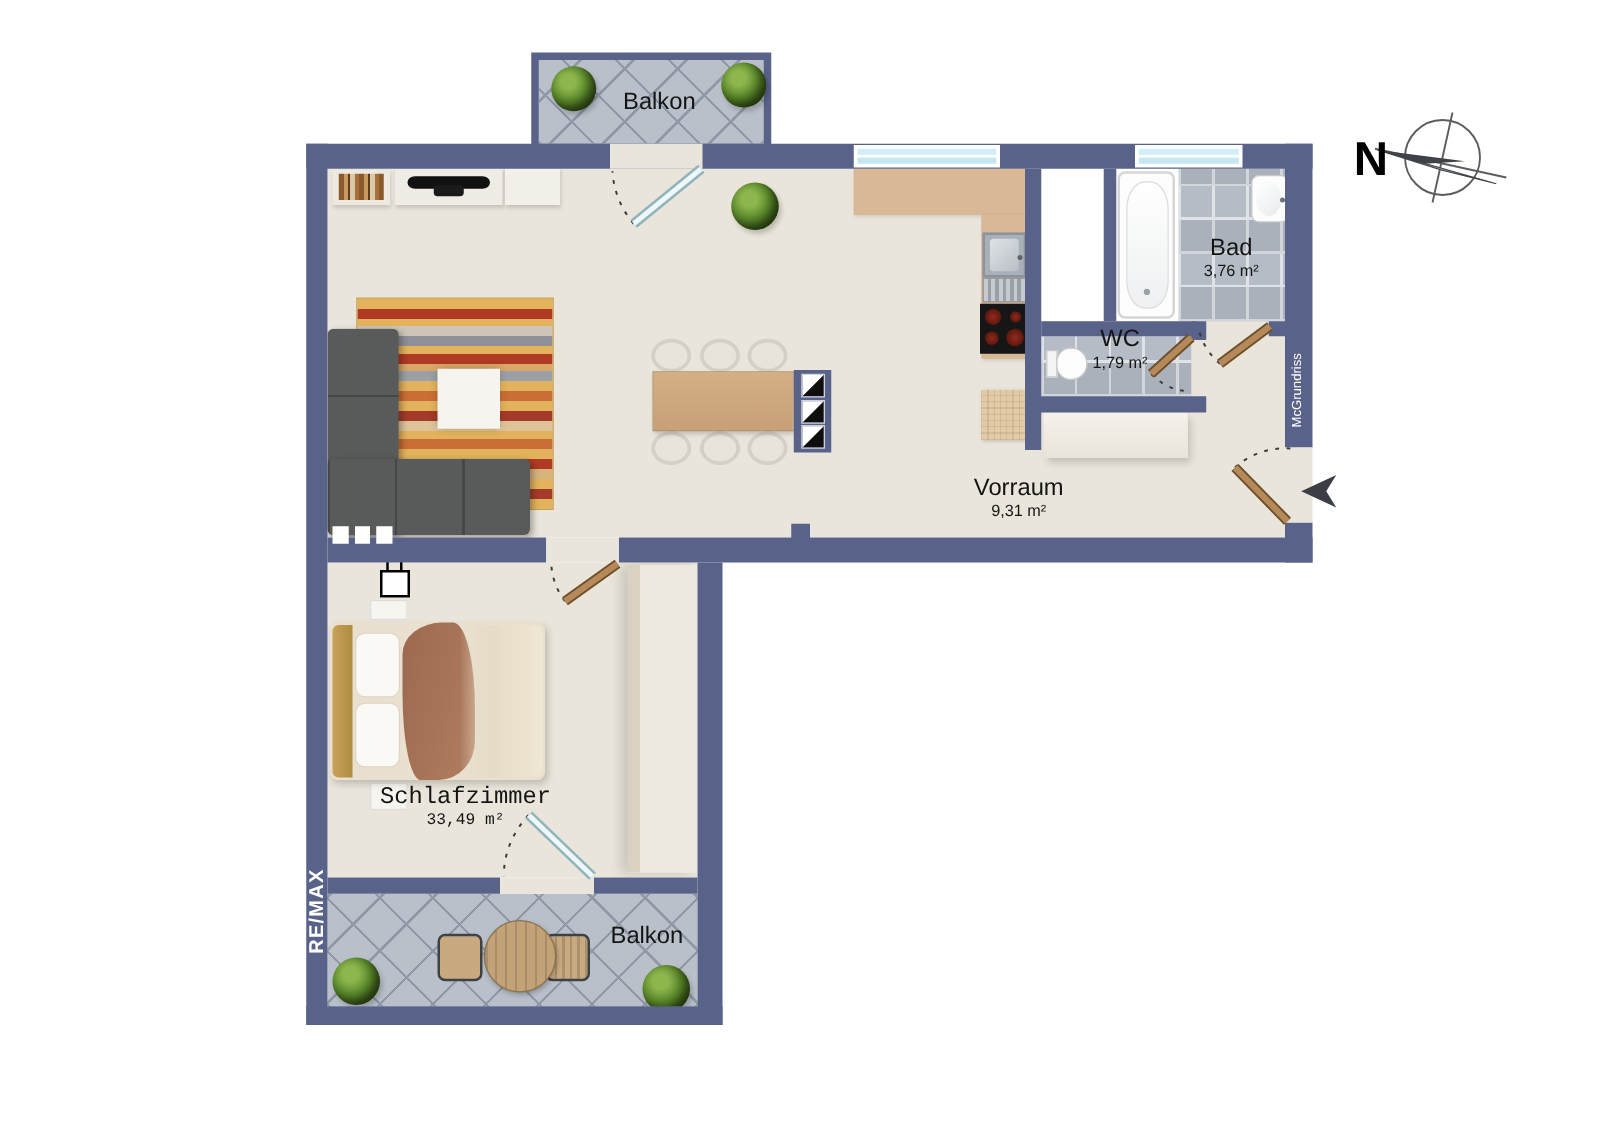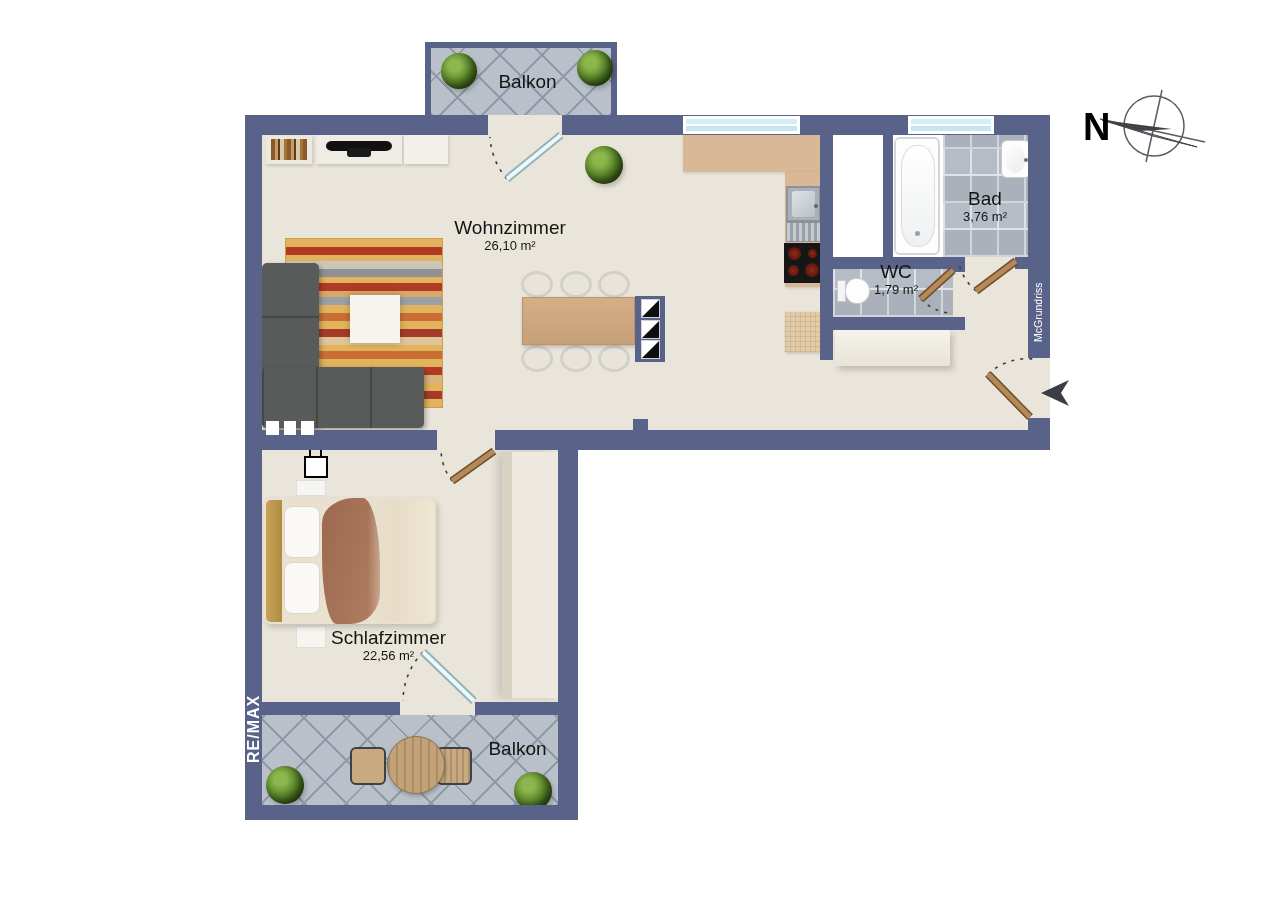--- a/index.html
+++ b/index.html
@@ -222,33 +222,33 @@
       <line x1="1100" y1="119" x2="1205" y2="142" stroke="#5a5c5e" stroke-width="1.5"></line>
       <polygon points="1102,120 1197,147 1153,136" fill="#9ba1a8" stroke="#3f4247" stroke-width="1"></polygon>
       <polygon points="1102,120 1172,129 1140,131" fill="#3f4247"></polygon>
       <text x="1083" y="140" font-size="38" font-weight="bold" fill="#000" font-family="Liberation Sans, sans-serif">N</text>
     </g>
   </svg>
 
   <div class="room-label" style="left:460px;top:71px;width:135px;">
     <div class="room-name">Balkon</div>
   </div>
-  <div class="room-label" style="left:430px;top:217px;width:160px;">
-    <div class="room-name">Wohnzimmer</div>
-    <div class="room-area">26,10 m²</div>
-  </div>
   <div class="room-label" style="left:935px;top:188px;width:100px;">
     <div class="room-name">Bad</div>
     <div class="room-area">3,76 m²</div>
   </div>
   <div class="room-label" style="left:846px;top:261px;width:100px;">
     <div class="room-name">WC</div>
     <div class="room-area">1,79 m²</div>
   </div>
-  <div class="room-label" style="left:306px;top:627px;width:165px;">
+  <div class="room-label" style="left:745px;top:380px;width:140px;">
+    <div class="room-name">Vorraum</div>
+    <div class="room-area">9,31 m²</div>
+  </div>
+  <div class="room-label" style="left:290px;top:627px;width:165px;font-family:Liberation Mono, monospace;">
     <div class="room-name">Schlafzimmer</div>
-    <div class="room-area">22,56 m²</div>
+    <div class="room-area">33,49 m²</div>
   </div>
   <div class="room-label" style="left:450px;top:738px;width:135px;">
     <div class="room-name">Balkon</div>
   </div>
 
 </div>
 
 </body></html>

